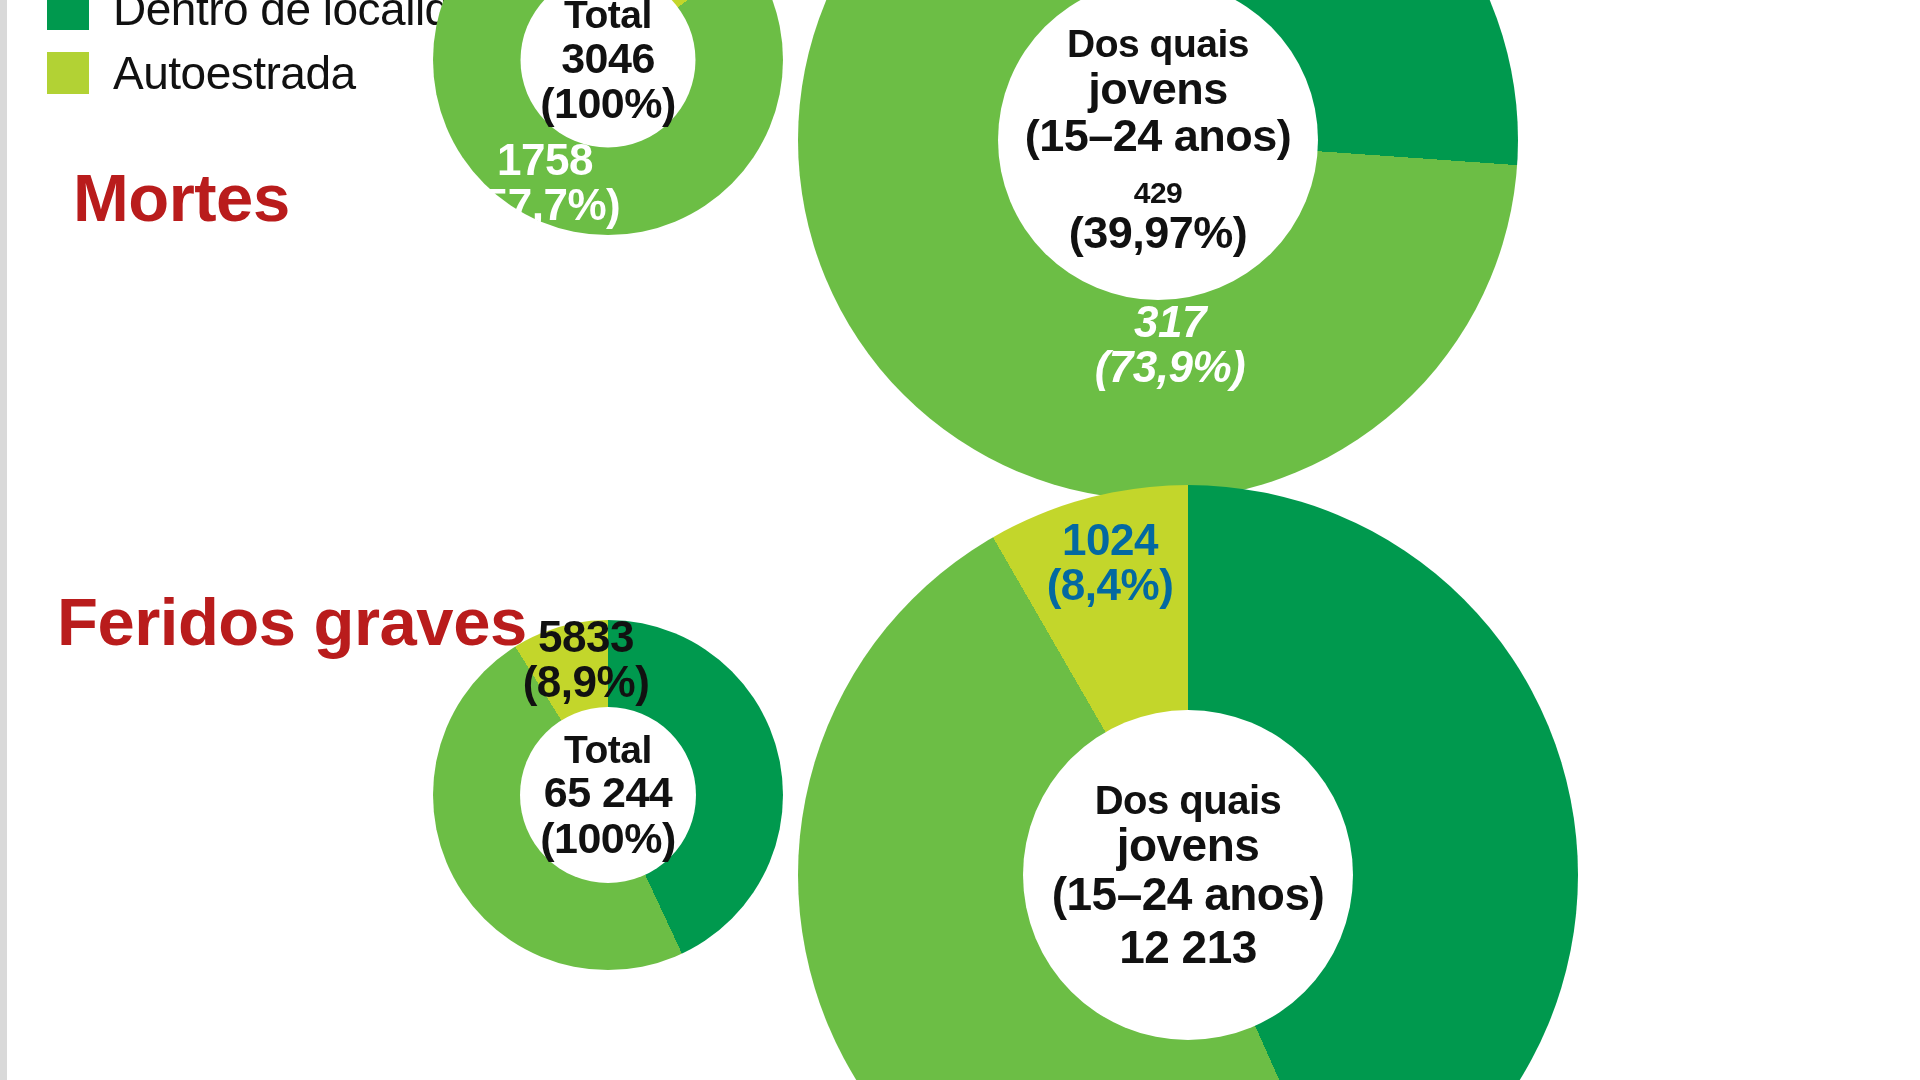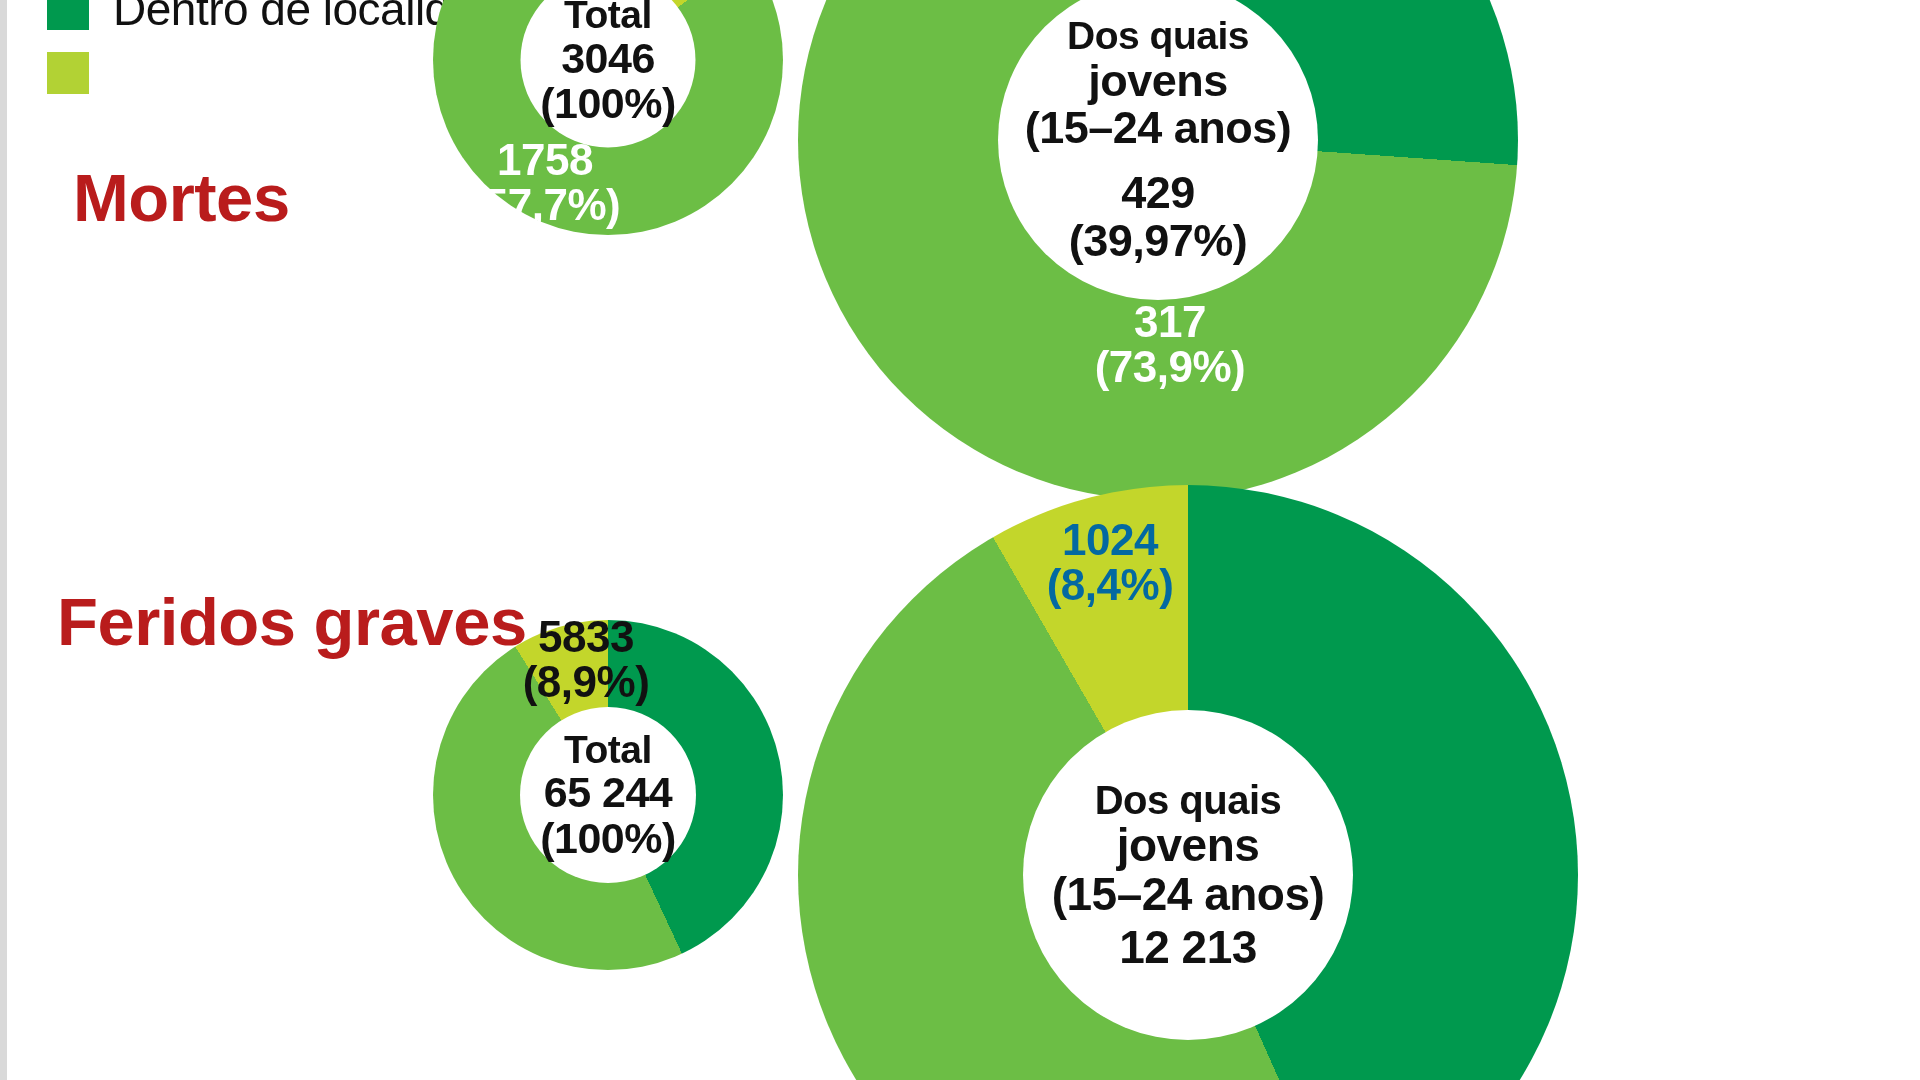--- a/index.html
+++ b/index.html
@@ -82,20 +82,21 @@
 
 <div class="page-edge"></div>
 
 <div class="legend">
   <div class="legend-item">
     <span class="legend-swatch" style="background:#00994e"></span>
     <span class="legend-label">Dentro de localidades</span>
   </div>
   <div class="legend-item">
     <span class="legend-swatch" style="background:#b2d234"></span>
+    <span class="legend-label">Autoestrada</span>
   </div>
 </div>
 
 <div class="row-title" id="title-mortes">Mortes</div>
 <div class="row-title" id="title-feridos">Feridos graves</div>
 
 <div class="donut" id="donut-mortes-total" style="background:conic-gradient(from 0deg, #00994e 0deg 46deg, #c3d62b 46deg 53deg, #6cbe45 53deg 360deg);">
   <div class="hole">
     <div class="hole-line" style="font-size:39px">Total</div>
     <div class="hole-line" style="font-size:43px">3046</div>
@@ -105,25 +106,25 @@
 <div class="arc-label" style="left:460px;top:138px;width:170px;color:#ffffff;font-size:44px;">
   <span class="l1">1758</span>
   <span class="l2">(57,7%)</span>
 </div>
 
 <div class="donut" id="donut-mortes-jovens" style="background:conic-gradient(from 0deg, #00994e 0deg 94deg, #6cbe45 94deg 360deg);">
   <div class="hole">
     <div class="hole-line" style="font-size:39px">Dos quais</div>
     <div class="hole-line" style="font-size:45px">jovens</div>
     <div class="hole-line" style="font-size:45px">(15–24 anos)</div>
-    <div class="hole-line" style="font-size:45px;margin-top:17px">429</div>
+    <div class="hole-line" style="font-size:30px;margin-top:17px">429</div>
     <div class="hole-line" style="font-size:45px">(39,97%)</div>
   </div>
 </div>
-<div class="arc-label" style="left:1080px;top:300px;width:180px;color:#ffffff;font-size:44px;">
+<div class="arc-label" style="left:1080px;top:300px;width:180px;color:#ffffff;font-size:44px;font-style:italic;">
   <span class="l1">317</span>
   <span class="l2">(73,9%)</span>
 </div>
 
 <div class="donut" id="donut-feridos-total" style="background:conic-gradient(from 0deg, #00994e 0deg 155deg, #6cbe45 155deg 328deg, #c3d62b 328deg 360deg);">
   <div class="hole">
     <div class="hole-line" style="font-size:39px">Total</div>
     <div class="hole-line" style="font-size:43px">65 244</div>
     <div class="hole-line" style="font-size:43px">(100%)</div>
   </div>

